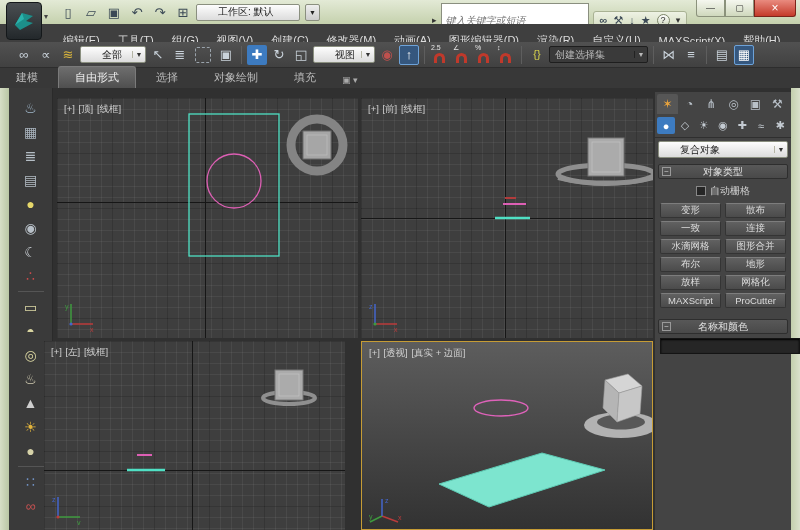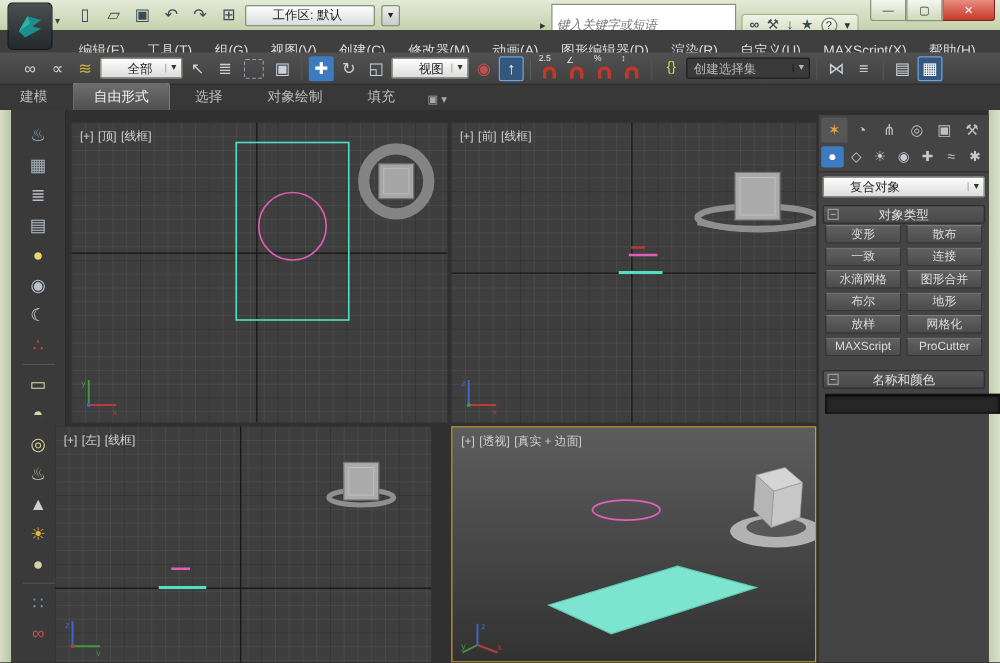--- a/index.html
+++ b/index.html
@@ -391,20 +391,24 @@
       <div class="combo cp-combo">
         <span class="cval" style="flex:1">复合对象</span>
         <span class="carr">▼</span>
       </div>
 
       <div class="rollout">
         <div class="rhead">
           <span class="minus">−</span>
           <span class="rtitle">对象类型</span>
         </div>
+        <div class="autogrid">
+          <span class="chk"></span>
+          <span>自动栅格</span>
+        </div>
         <div class="btngrid">
           <div class="cbtn">变形</div>
           <div class="cbtn">散布</div>
           <div class="cbtn">一致</div>
           <div class="cbtn">连接</div>
           <div class="cbtn">水滴网格</div>
           <div class="cbtn">图形合并</div>
           <div class="cbtn">布尔</div>
           <div class="cbtn">地形</div>
           <div class="cbtn">放样</div>

